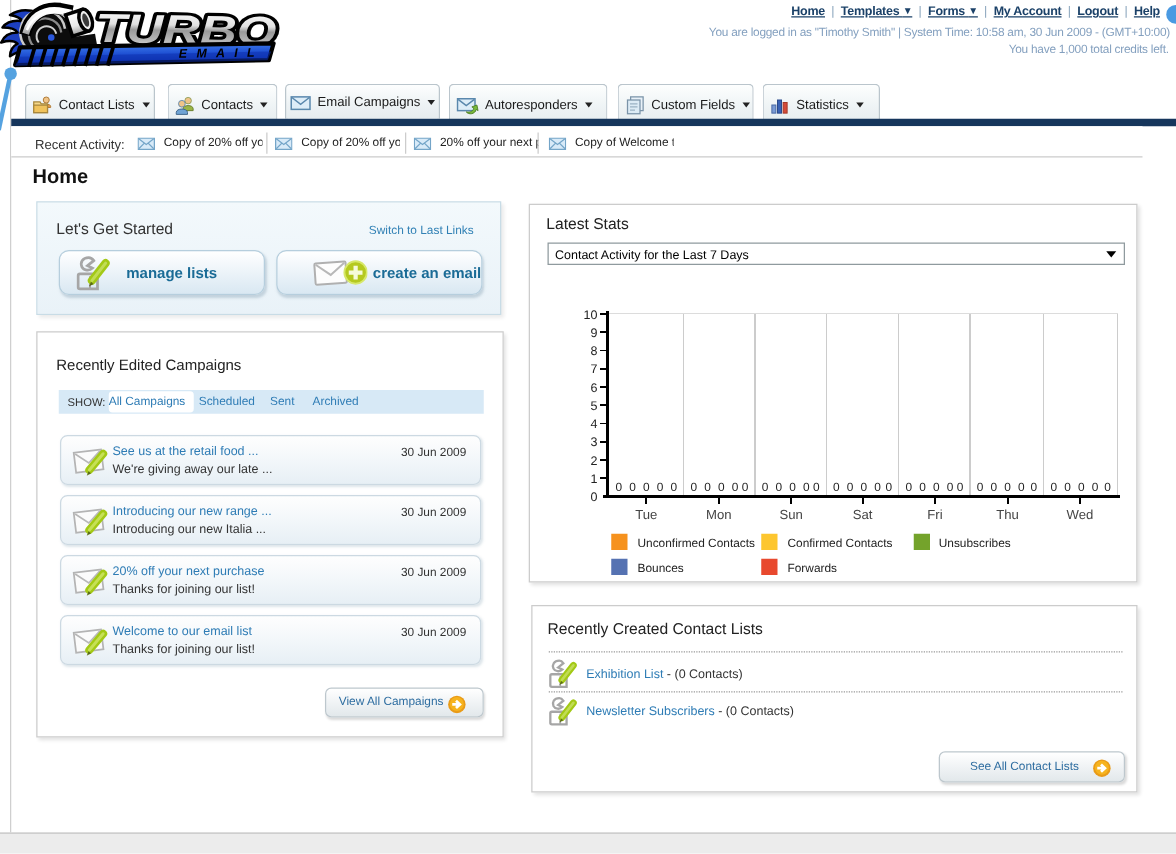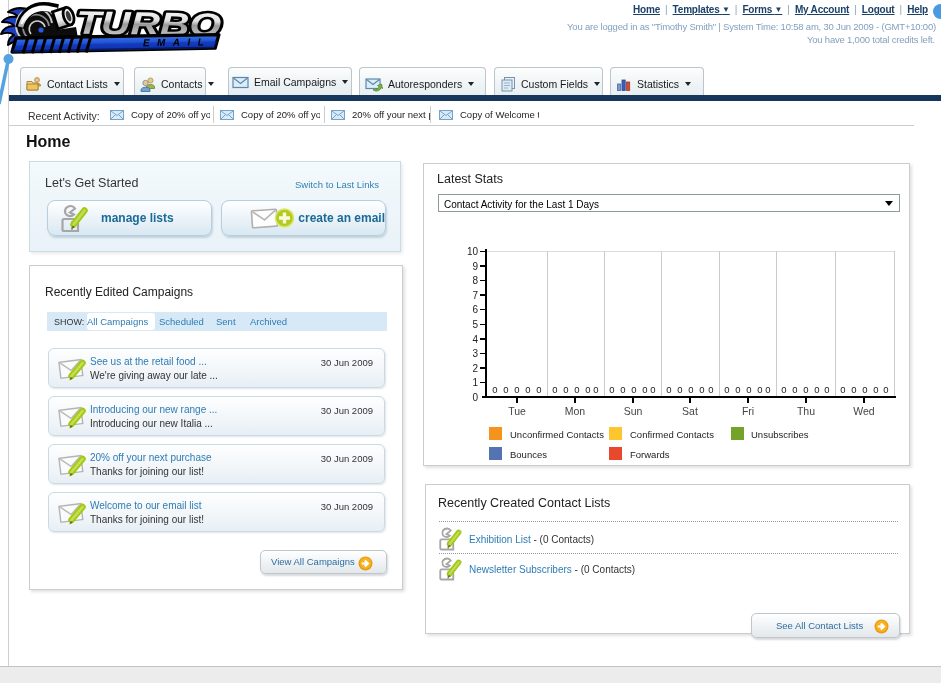--- a/index.html
+++ b/index.html
@@ -142,21 +142,21 @@
       <text x="143" y="46.5" font-family="Liberation Sans, sans-serif" font-size="10" font-weight="bold" font-style="italic" fill="#000" letter-spacing="7.4">EMAIL</text>
     </g>
   </svg>
 
   <div class="tab" style="left:20px;width:104px;"><svg width="16" height="16" viewBox="0 0 16 16">
         <circle cx="11" cy="4" r="2.4" fill="#f0c488" stroke="#b07d3a" stroke-width="0.8"></circle>
         <path d="M7.5 9 C7.5 6.8 14.5 6.8 14.5 9 L14.5 10 L7.5 10 Z" fill="#e89b4a" stroke="#b07d3a" stroke-width="0.8"></path>
         <path d="M1 5.5 L6 5.5 L7 7 L12 7 L12 14 L1 14 Z" fill="#f5d88a" stroke="#a8873c" stroke-width="1"></path>
         <path d="M1 8 L12 8 L12 14 L1 14 Z" fill="#f0c35c" stroke="#a8873c" stroke-width="1"></path>
       </svg>Contact Lists<span class="car"></span></div>
-  <div class="tab" style="left:134px;width:72px;"><svg width="16" height="16" viewBox="0 0 16 16">
+  <div class="tab" style="left:134px;width:88px;"><svg width="16" height="16" viewBox="0 0 16 16">
         <circle cx="10.5" cy="4.5" r="2.6" fill="#f0c488" stroke="#8a9a53" stroke-width="0.7"></circle>
         <path d="M6.5 11 C6.5 7.6 14.5 7.6 14.5 11 L14.5 12.5 L6.5 12.5 Z" fill="#9ab545" stroke="#6c8232" stroke-width="0.8"></path>
         <circle cx="5.5" cy="7" r="2.7" fill="#f0c488" stroke="#5a84ad" stroke-width="0.7"></circle>
         <path d="M1 14 C1 10.3 10 10.3 10 14 L10 15.5 L1 15.5 Z" fill="#6fa3d4" stroke="#43688c" stroke-width="0.8"></path>
       </svg>Contacts<span class="car"></span></div>
   <div class="tab" style="left:228px;width:124px;padding:0 2px;"><svg width="17" height="16" viewBox="0 0 17 16">
         <rect x="1" y="3.5" width="15" height="10" fill="#ddedf8" stroke="#5a88ad" stroke-width="1.2"></rect>
         <path d="M1.5 4 L8.5 9.5 L15.5 4" fill="none" stroke="#5a88ad" stroke-width="1.2"></path>
       </svg>Email Campaigns<span class="car"></span></div>
   <div class="tab" style="left:494px;width:109px;"><svg width="16" height="16" viewBox="0 0 16 16">
@@ -312,21 +312,21 @@
           <circle cx="7.5" cy="7.5" r="7" fill="#e99b17"></circle>
           <circle cx="7.5" cy="7.2" r="5.6" fill="#f6b31e"></circle>
           <path d="M3.8 7.5 L9 7.5 M6.8 4.6 L9.9 7.5 L6.8 10.4" fill="none" stroke="#fff" stroke-width="2.2"></path>
         </svg>
     </div>
   </div>
 
   <div id="stats-box" class="box">
     <div id="stats-title" class="abs">Latest Stats</div>
     <div id="stats-sel" class="abs">
-        <span class="st">Contact Activity for the Last 1 Days</span>
+        <span class="st">Contact Activity for the Last 7 Days</span>
         <span class="sa"></span>
       </div>
     <svg id="chart" class="abs" style="left:0;top:0;" width="485" height="301" viewBox="0 0 485 301" font-family="Liberation Sans, sans-serif">
       <g shape-rendering="crispEdges">
         <line x1="62" y1="87" x2="470" y2="87" stroke="#dcdcdc"></line>
         <line x1="123" y1="87" x2="123" y2="232" stroke="#cccccc"></line>
         <line x1="180" y1="87" x2="180" y2="232" stroke="#cccccc"></line>
         <line x1="237" y1="87" x2="237" y2="232" stroke="#cccccc"></line>
         <line x1="295" y1="87" x2="295" y2="232" stroke="#cccccc"></line>
         <line x1="352" y1="87" x2="352" y2="232" stroke="#cccccc"></line>
@@ -461,21 +461,21 @@
     <div class="dotline" style="top:68px;"></div>
     <svg class="abs" style="left:13px;top:71px;" width="26" height="26" viewBox="0 0 31 29">
         <path d="M10 2 C5 2 3 6 4.5 9.5 C6 12.5 10.5 13 13 10.5 L9 8.5 L14 4.5 C13 3 11.7 2 10 2 Z" fill="none" stroke="#a6a6a6" stroke-width="2.2"></path>
         <path d="M3 15 L17 15 L17 27 L3 27 C2 27 1.5 26.5 1.5 25.5 L1.5 16.5 C1.5 15.5 2 15 3 15 Z" fill="none" stroke="#a6a6a6" stroke-width="2.2"></path>
         <line x1="11" y1="17" x2="11" y2="27" stroke="#a6a6a6" stroke-width="1.6"></line>
         <path d="M12.5 20.5 L23.5 6.5" stroke="#a3c916" stroke-width="6.5" stroke-linecap="round"></path>
         <path d="M12.5 20.5 L23.5 6.5" stroke="#c1dc55" stroke-width="2.5" stroke-linecap="round"></path>
         <path d="M11.8 21.4 L10.2 25.2 L13.8 23.2 Z" fill="#5a6a1a"></path>
       </svg>
     <div class="clitem" style="left:43px;top:79px;"><a>Newsletter Subscribers</a> - (0 Contacts)</div>
-    <div class="gobtn" style="left:325px;top:128px;width:149px;">
+    <div class="gobtn" style="left:325px;top:116px;width:149px;">
         <span style="position:absolute;left:24px;top:6px;">See All Contact Lists</span>
       <svg style="position:absolute;right:10px;top:5px;" width="15" height="15" viewBox="0 0 15 15">
           <circle cx="7.5" cy="7.5" r="7" fill="#e99b17"></circle>
           <circle cx="7.5" cy="7.2" r="5.6" fill="#f6b31e"></circle>
           <path d="M3.8 7.5 L9 7.5 M6.8 4.6 L9.9 7.5 L6.8 10.4" fill="none" stroke="#fff" stroke-width="2.2"></path>
         </svg>
     </div>
   </div>
 
   <div id="footer" class="abs"></div>

